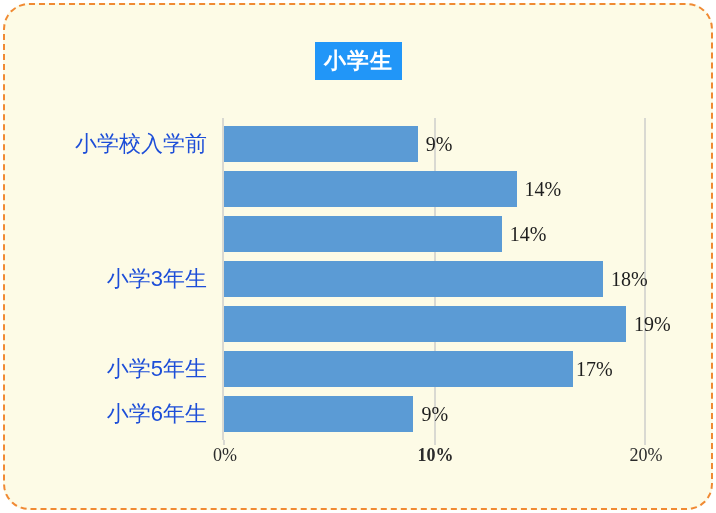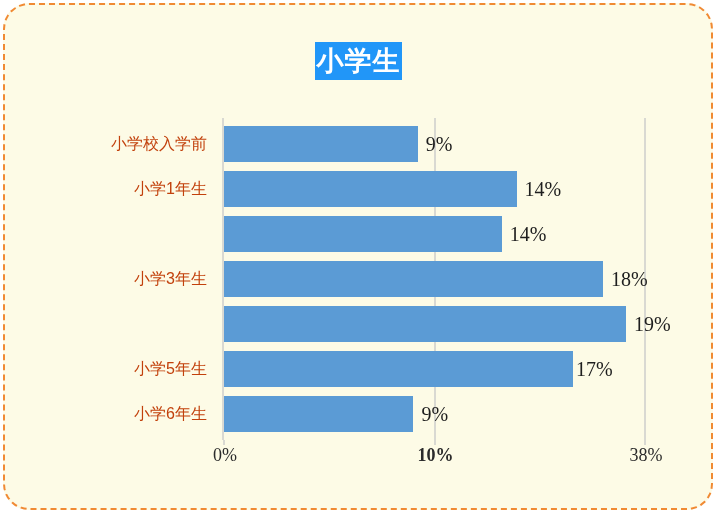--- a/index.html
+++ b/index.html
@@ -17,21 +17,21 @@
     border: 2px dashed #f08a33;
     border-radius: 26px;
     overflow: hidden;
   }
   #title-badge {
     position: absolute;
     left: 310px; top: 37px;
     width: 87px; height: 38px;
     background: #2196f8;
     color: #ffffff;
-    font-size: 27px;
+    font-size: 22px;
     font-weight: bold;
     line-height: 38px;
     text-align: center;
     letter-spacing: 1px;
   }
   #plot {
     position: absolute;
     left: 0; top: 0;
     width: 710px; height: 507px;
   }
@@ -67,22 +67,22 @@
     font-size: 18px;
     color: #2b2b2b;
   }
   .row { position: absolute; left: 0; width: 710px; height: 36px; }
   .cat-label {
     position: absolute;
     left: 0px; top: 0;
     width: 202px; height: 36px;
     line-height: 36px;
     text-align: right;
-    font-size: 16px;
-    color: #c2410c;
+    font-size: 22px;
+    color: #1d4ed8;
     white-space: nowrap;
   }
   .bar {
     position: absolute;
     left: 219px; top: 0;
     height: 36px;
     background: #5b9bd5;
   }
   .value-label {
     position: absolute;
@@ -108,30 +108,29 @@
         <div class="gridline" style="left: 639px;"></div>
       </div>
     <div id="ticks">
         <div class="tick" style="left: 218px;"></div>
         <div class="tick" style="left: 428.5px;"></div>
         <div class="tick" style="left: 639px;"></div>
       </div>
     <div id="xlabels">
         <div class="xtick-label" style="left: 219px;">0%</div>
         <div class="xtick-label" style="left: 429.5px; font-weight: bold;">10%</div>
-        <div class="xtick-label" style="left: 640px;">38%</div>
+        <div class="xtick-label" style="left: 640px;">20%</div>
       </div>
     <div id="rows">
         <div class="row" style="top: 121px;">
           <div class="cat-label">小学校入学前</div>
           <div class="bar" style="width: 193.66px; background: rgb(91, 155, 213);"></div>
           <div class="value-label" style="left: 420.66px;">9%</div>
         </div>
         <div class="row" style="top: 166px;">
-          <div class="cat-label">小学1年生</div>
           <div class="bar" style="width: 292.595px; background: rgb(91, 155, 213);"></div>
           <div class="value-label" style="left: 519.595px;">14%</div>
         </div>
         <div class="row" style="top: 211px;">
           <div class="bar" style="width: 277.86px; background: rgb(91, 155, 213);"></div>
           <div class="value-label" style="left: 504.86px;">14%</div>
         </div>
         <div class="row" style="top: 256px;">
           <div class="cat-label">小学3年生</div>
           <div class="bar" style="width: 378.9px; background: rgb(91, 155, 213);"></div>

